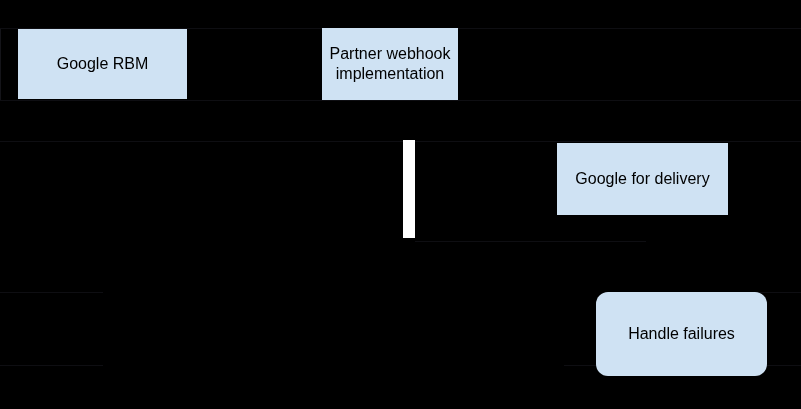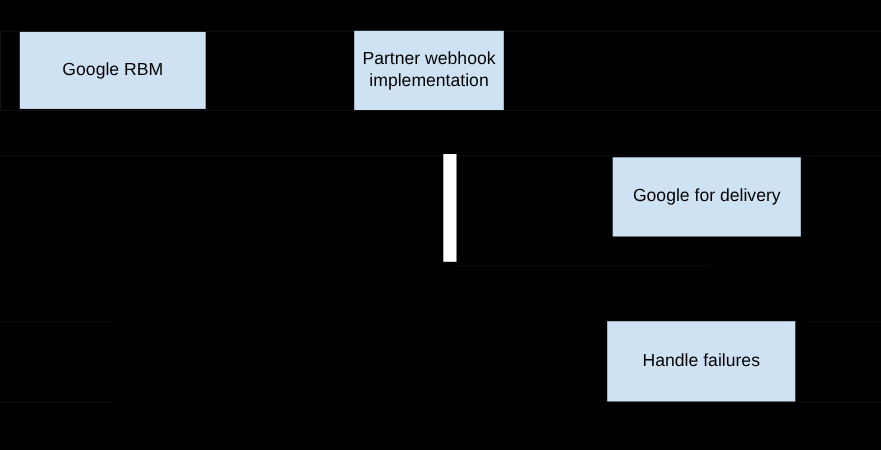--- a/index.html
+++ b/index.html
@@ -68,19 +68,19 @@
   </div>
 
   <div class="node" style="left:322px; top:28px; width:136px; height:72px;">
     <span class="lbl wrap">Partner webhook implementation</span>
   </div>
 
   <div class="node" style="left:557px; top:143px; width:171px; height:72px;">
     <span class="lbl">Google for delivery</span>
   </div>
 
-  <div class="node" style="left:552px; top:292px; width:171px; height:73px;">
+  <div class="node" style="left:596px; top:292px; width:171px; height:84px;border-radius:12px;">
     <span class="lbl">Handle failures</span>
   </div>
 
   <div class="activation" style="left:403px; top:140px; width:12px; height:98px;"></div>
 
 </div>
 
 </body></html>

